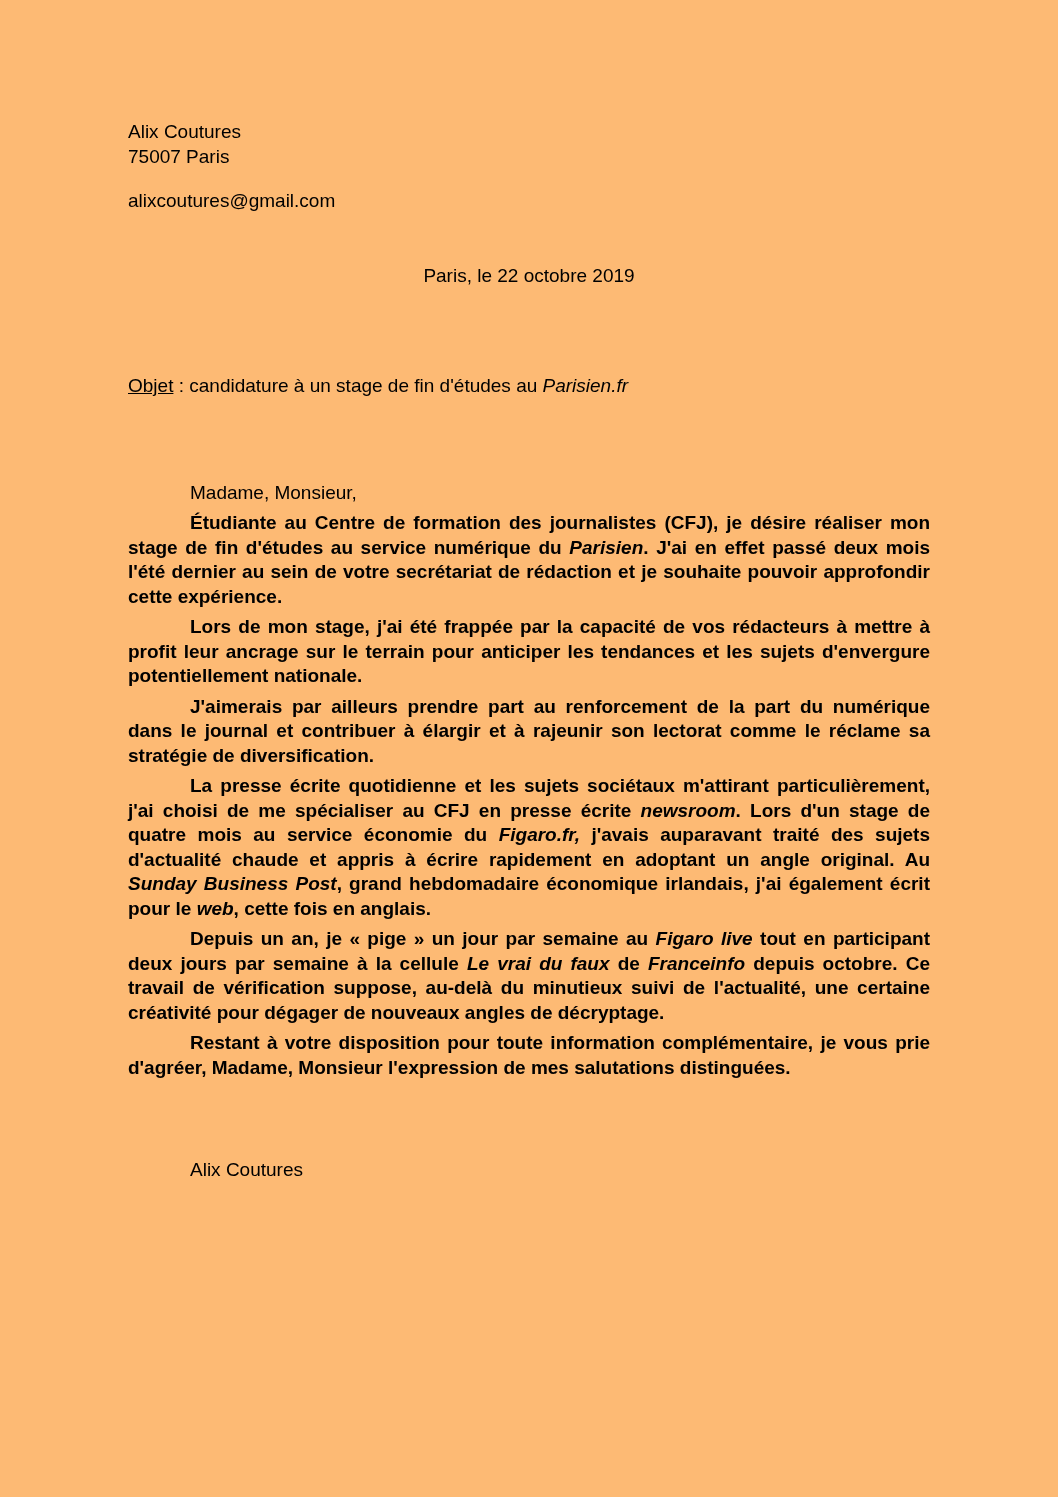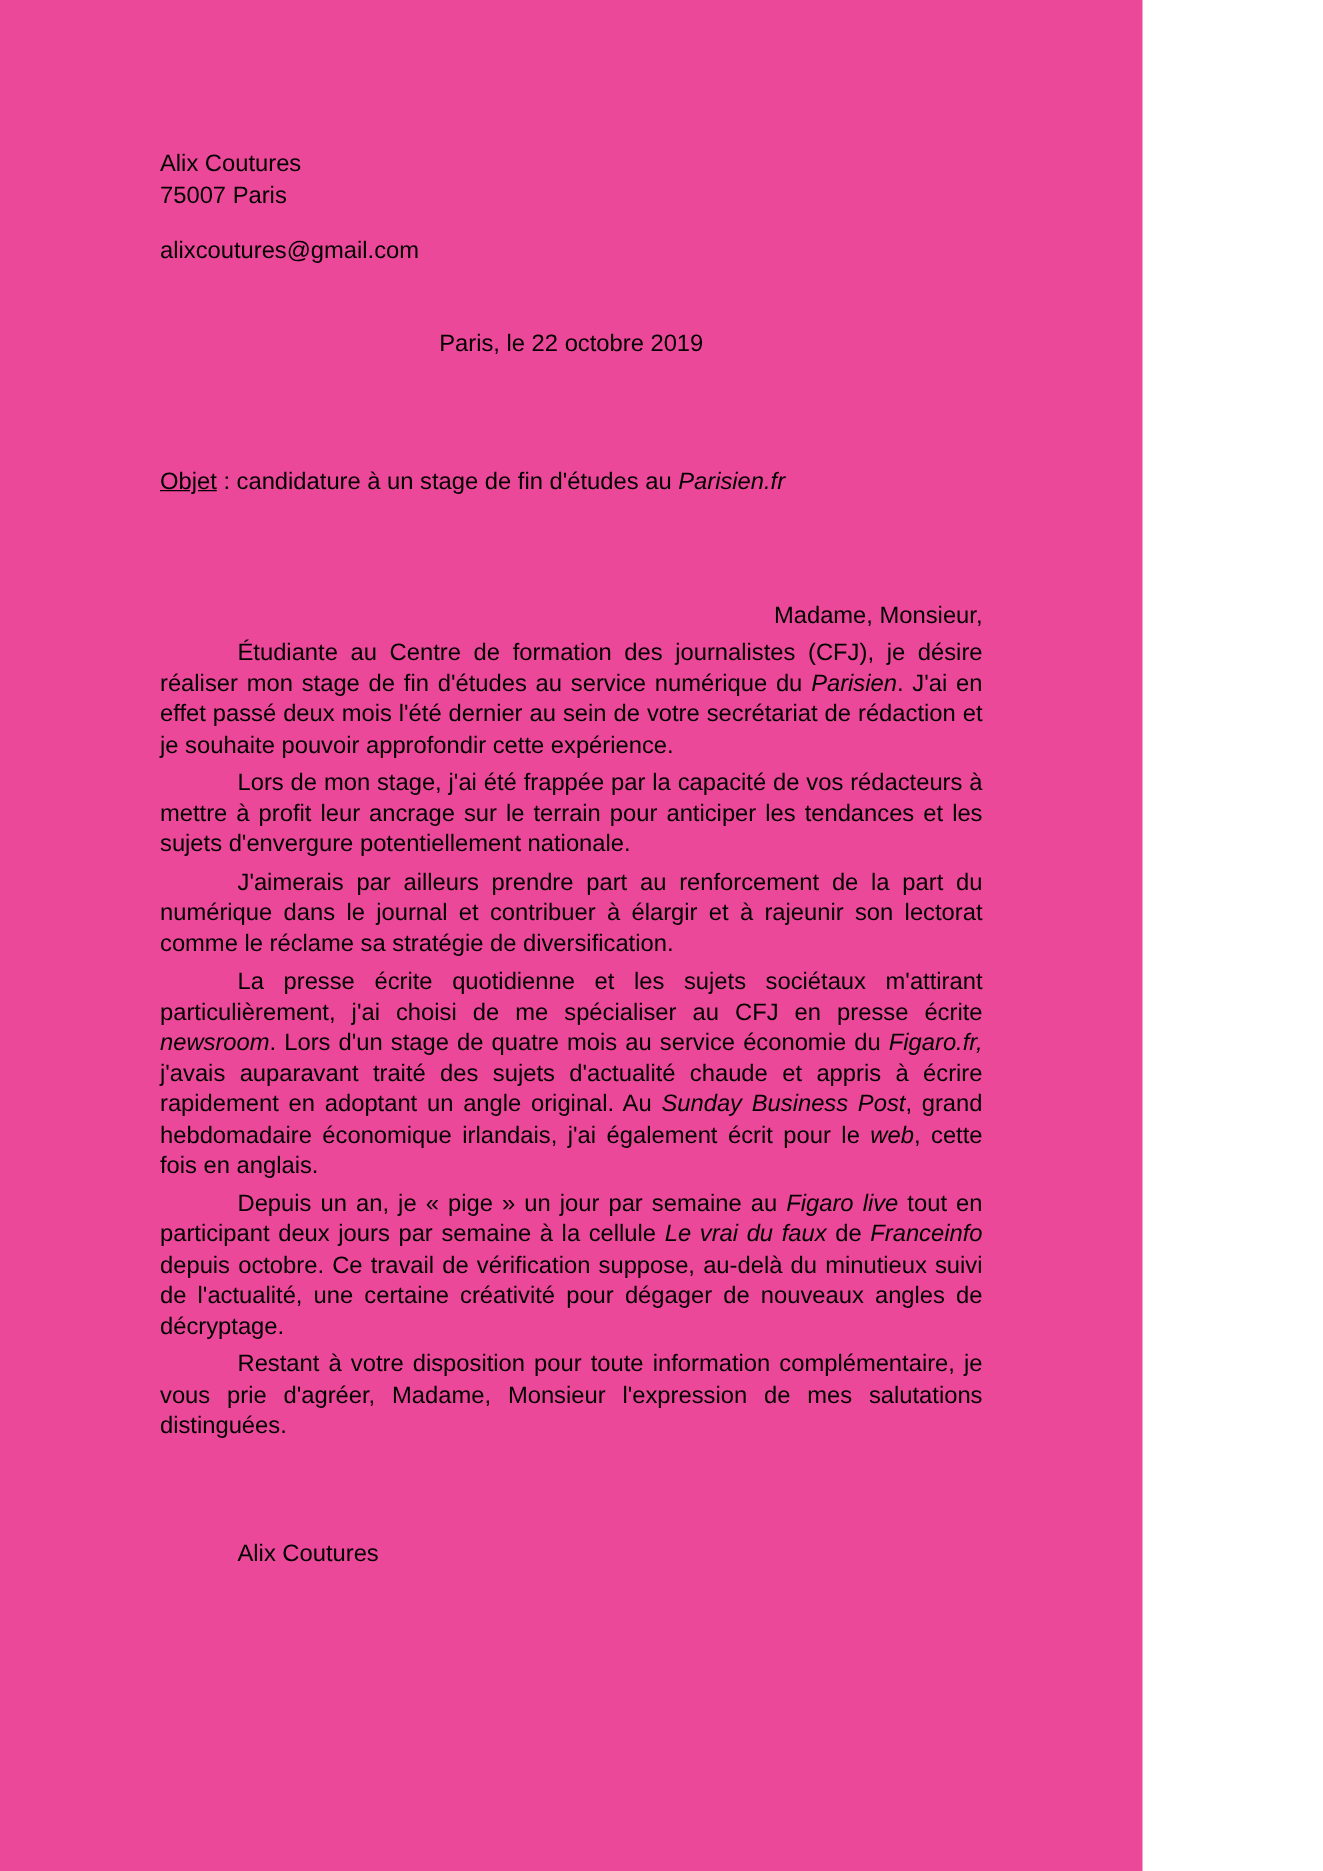--- a/index.html
+++ b/index.html
@@ -1,35 +1,35 @@
 <!DOCTYPE html>
 <html><head>
 <meta charset="utf-8">
 <title>Lettre</title>
 <style>
   html, body { margin: 0; padding: 0; background: #ffffff; }
   .page {
     position: relative;
-    width: 914px;
+    width: 1058px;
     height: 1497px;
     box-sizing: border-box;
-    background: #ec4899;
+    background: #fdba74;
     color: #000000;
     font-family: "Liberation Sans", sans-serif;
     font-size: 19px;
     line-height: 24.5px;
     padding: 120px 128px 0 128px;
     overflow: hidden;
   }
   .sender div { white-space: nowrap; }
   .sender-gap { height: 20px; }
   .dateline { margin-top: 50px; text-align: center; }
   .subject { margin: 86px 0 0 0; }
-  .salutation { margin: 82px 0 0 0; padding-left: 62px; text-align: right; }
-  p.para { margin: 6px 0 0 0; text-align: justify; }
+  .salutation { margin: 82px 0 0 0; padding-left: 62px; }
+  p.para { margin: 6px 0 0 0; text-align: justify; font-weight: bold; }
   p.para.indent { text-indent: 62px; }
   .signature { margin-top: 78px; padding-left: 62px; }
   .u { text-decoration: underline; }
   .i { font-style: italic; }
 </style>
 </head>
 <body>
 
 <div class="page">
 

